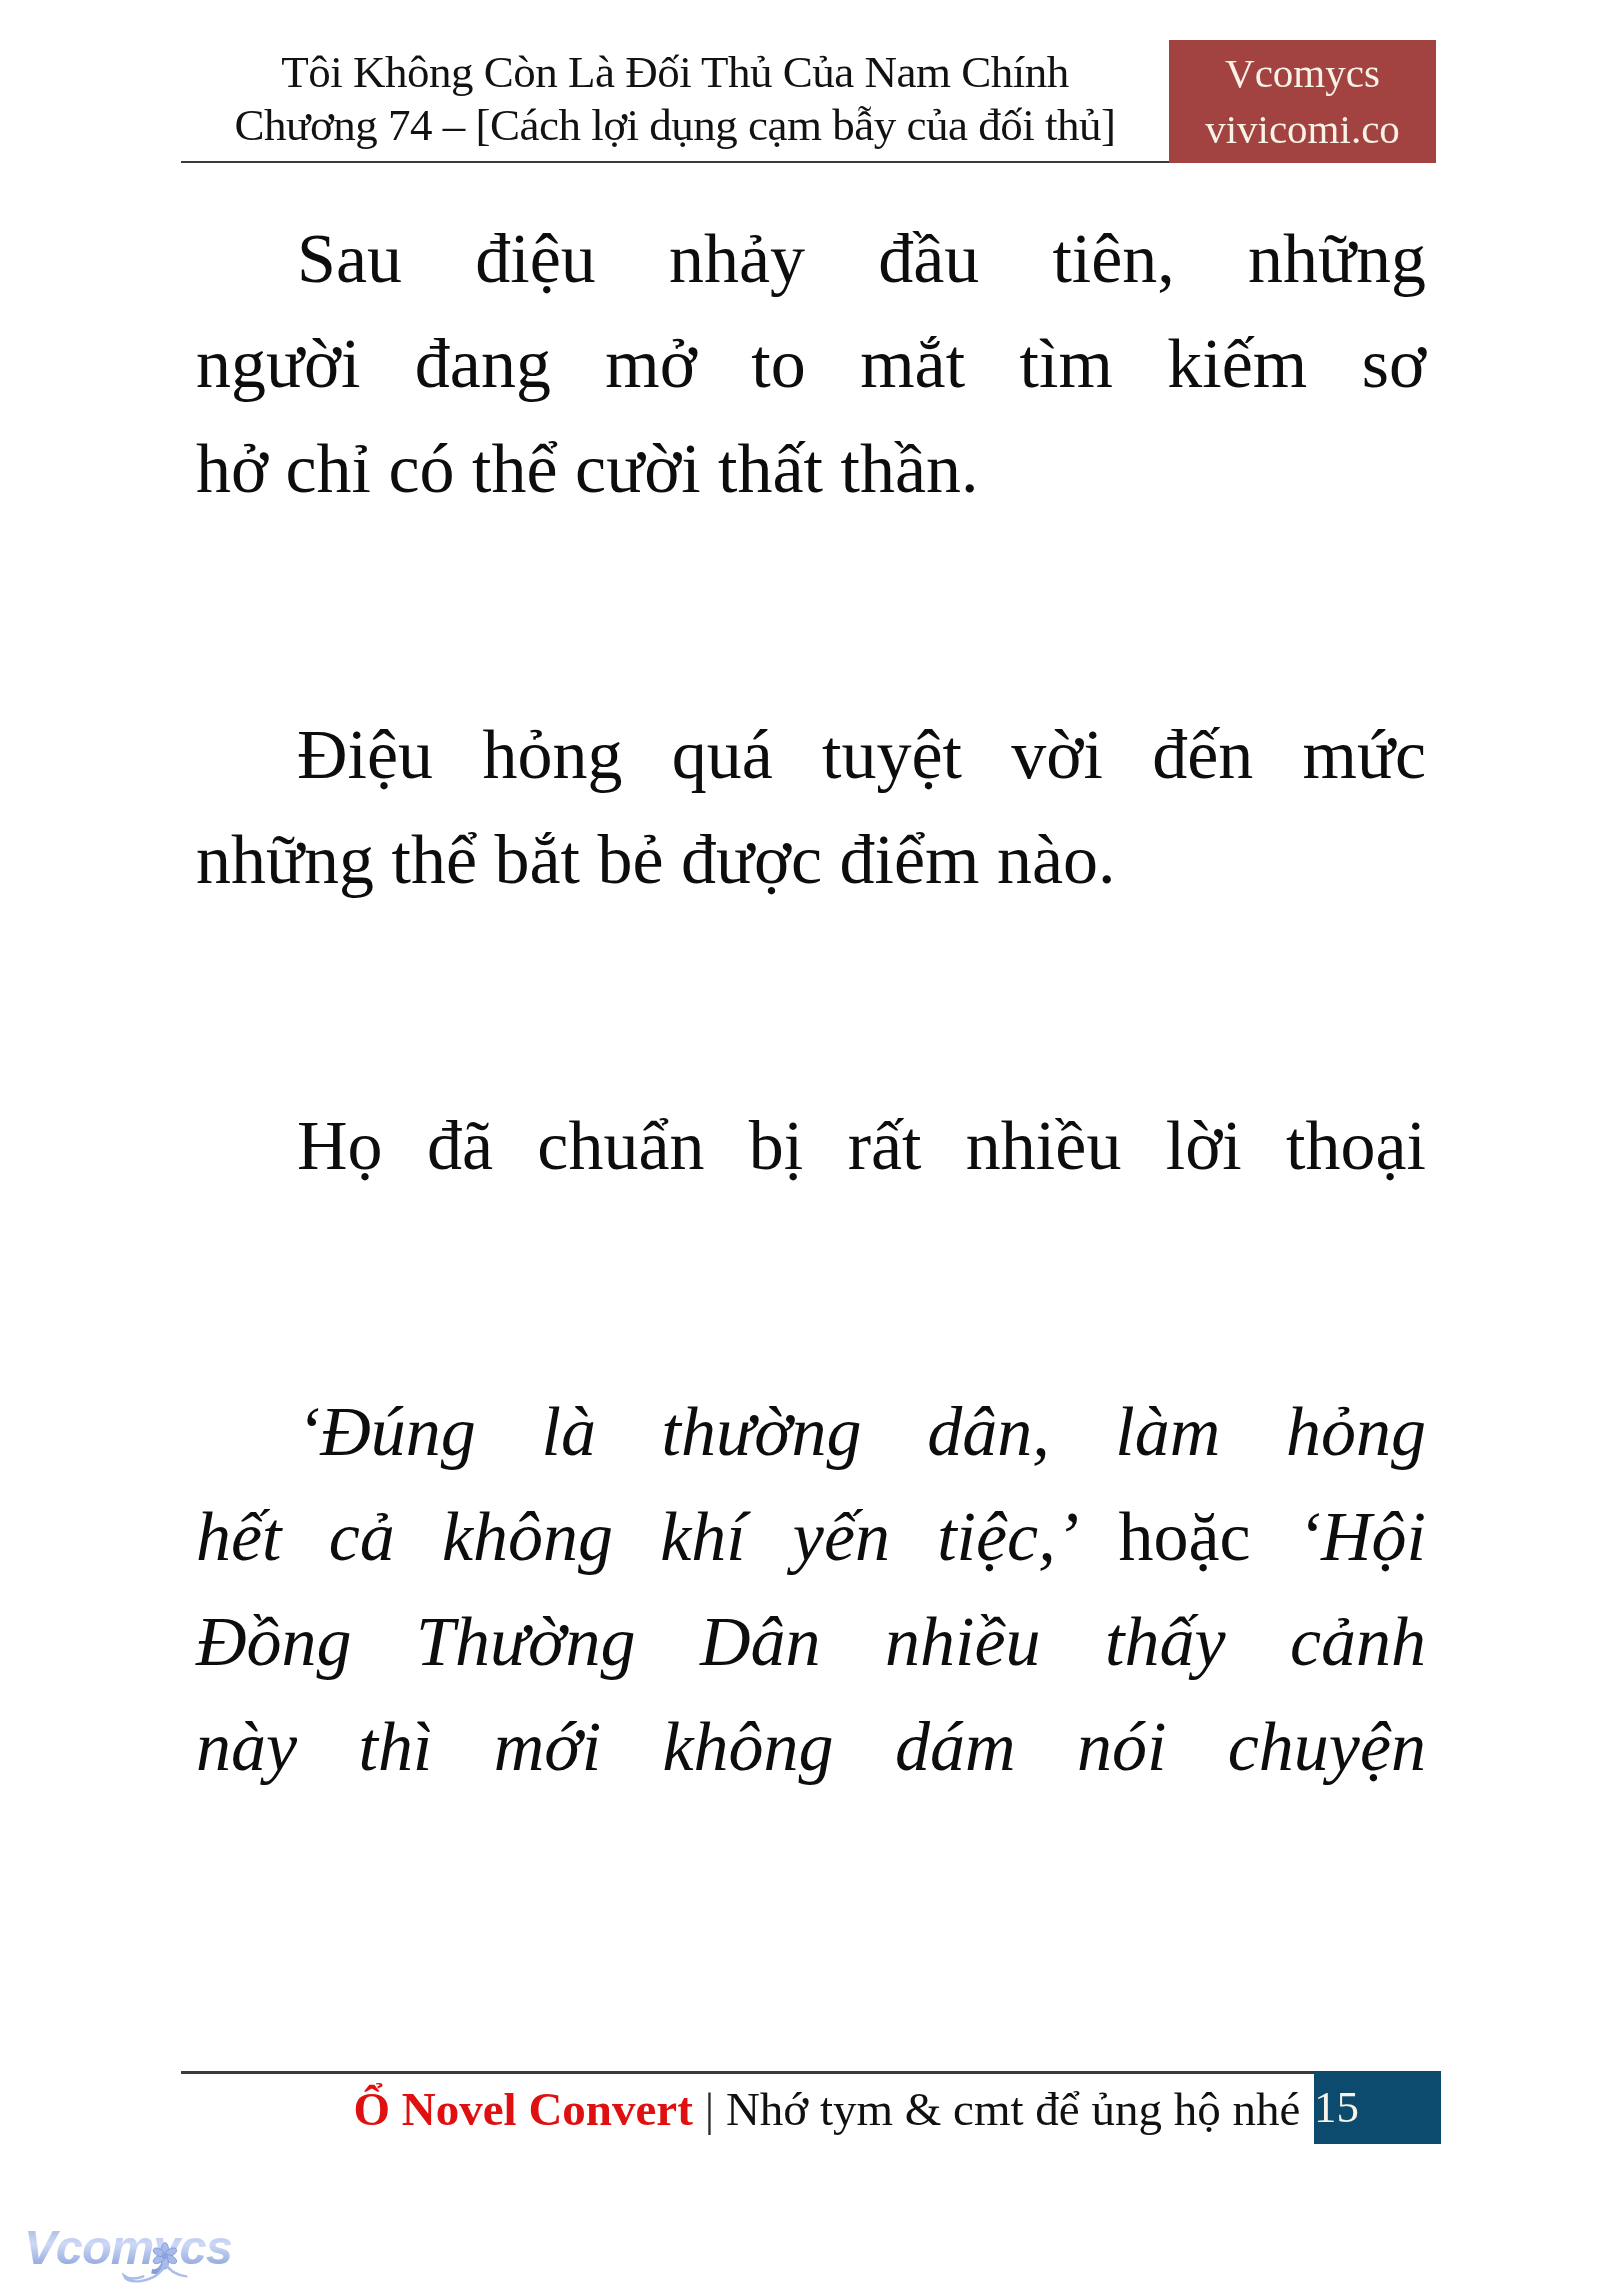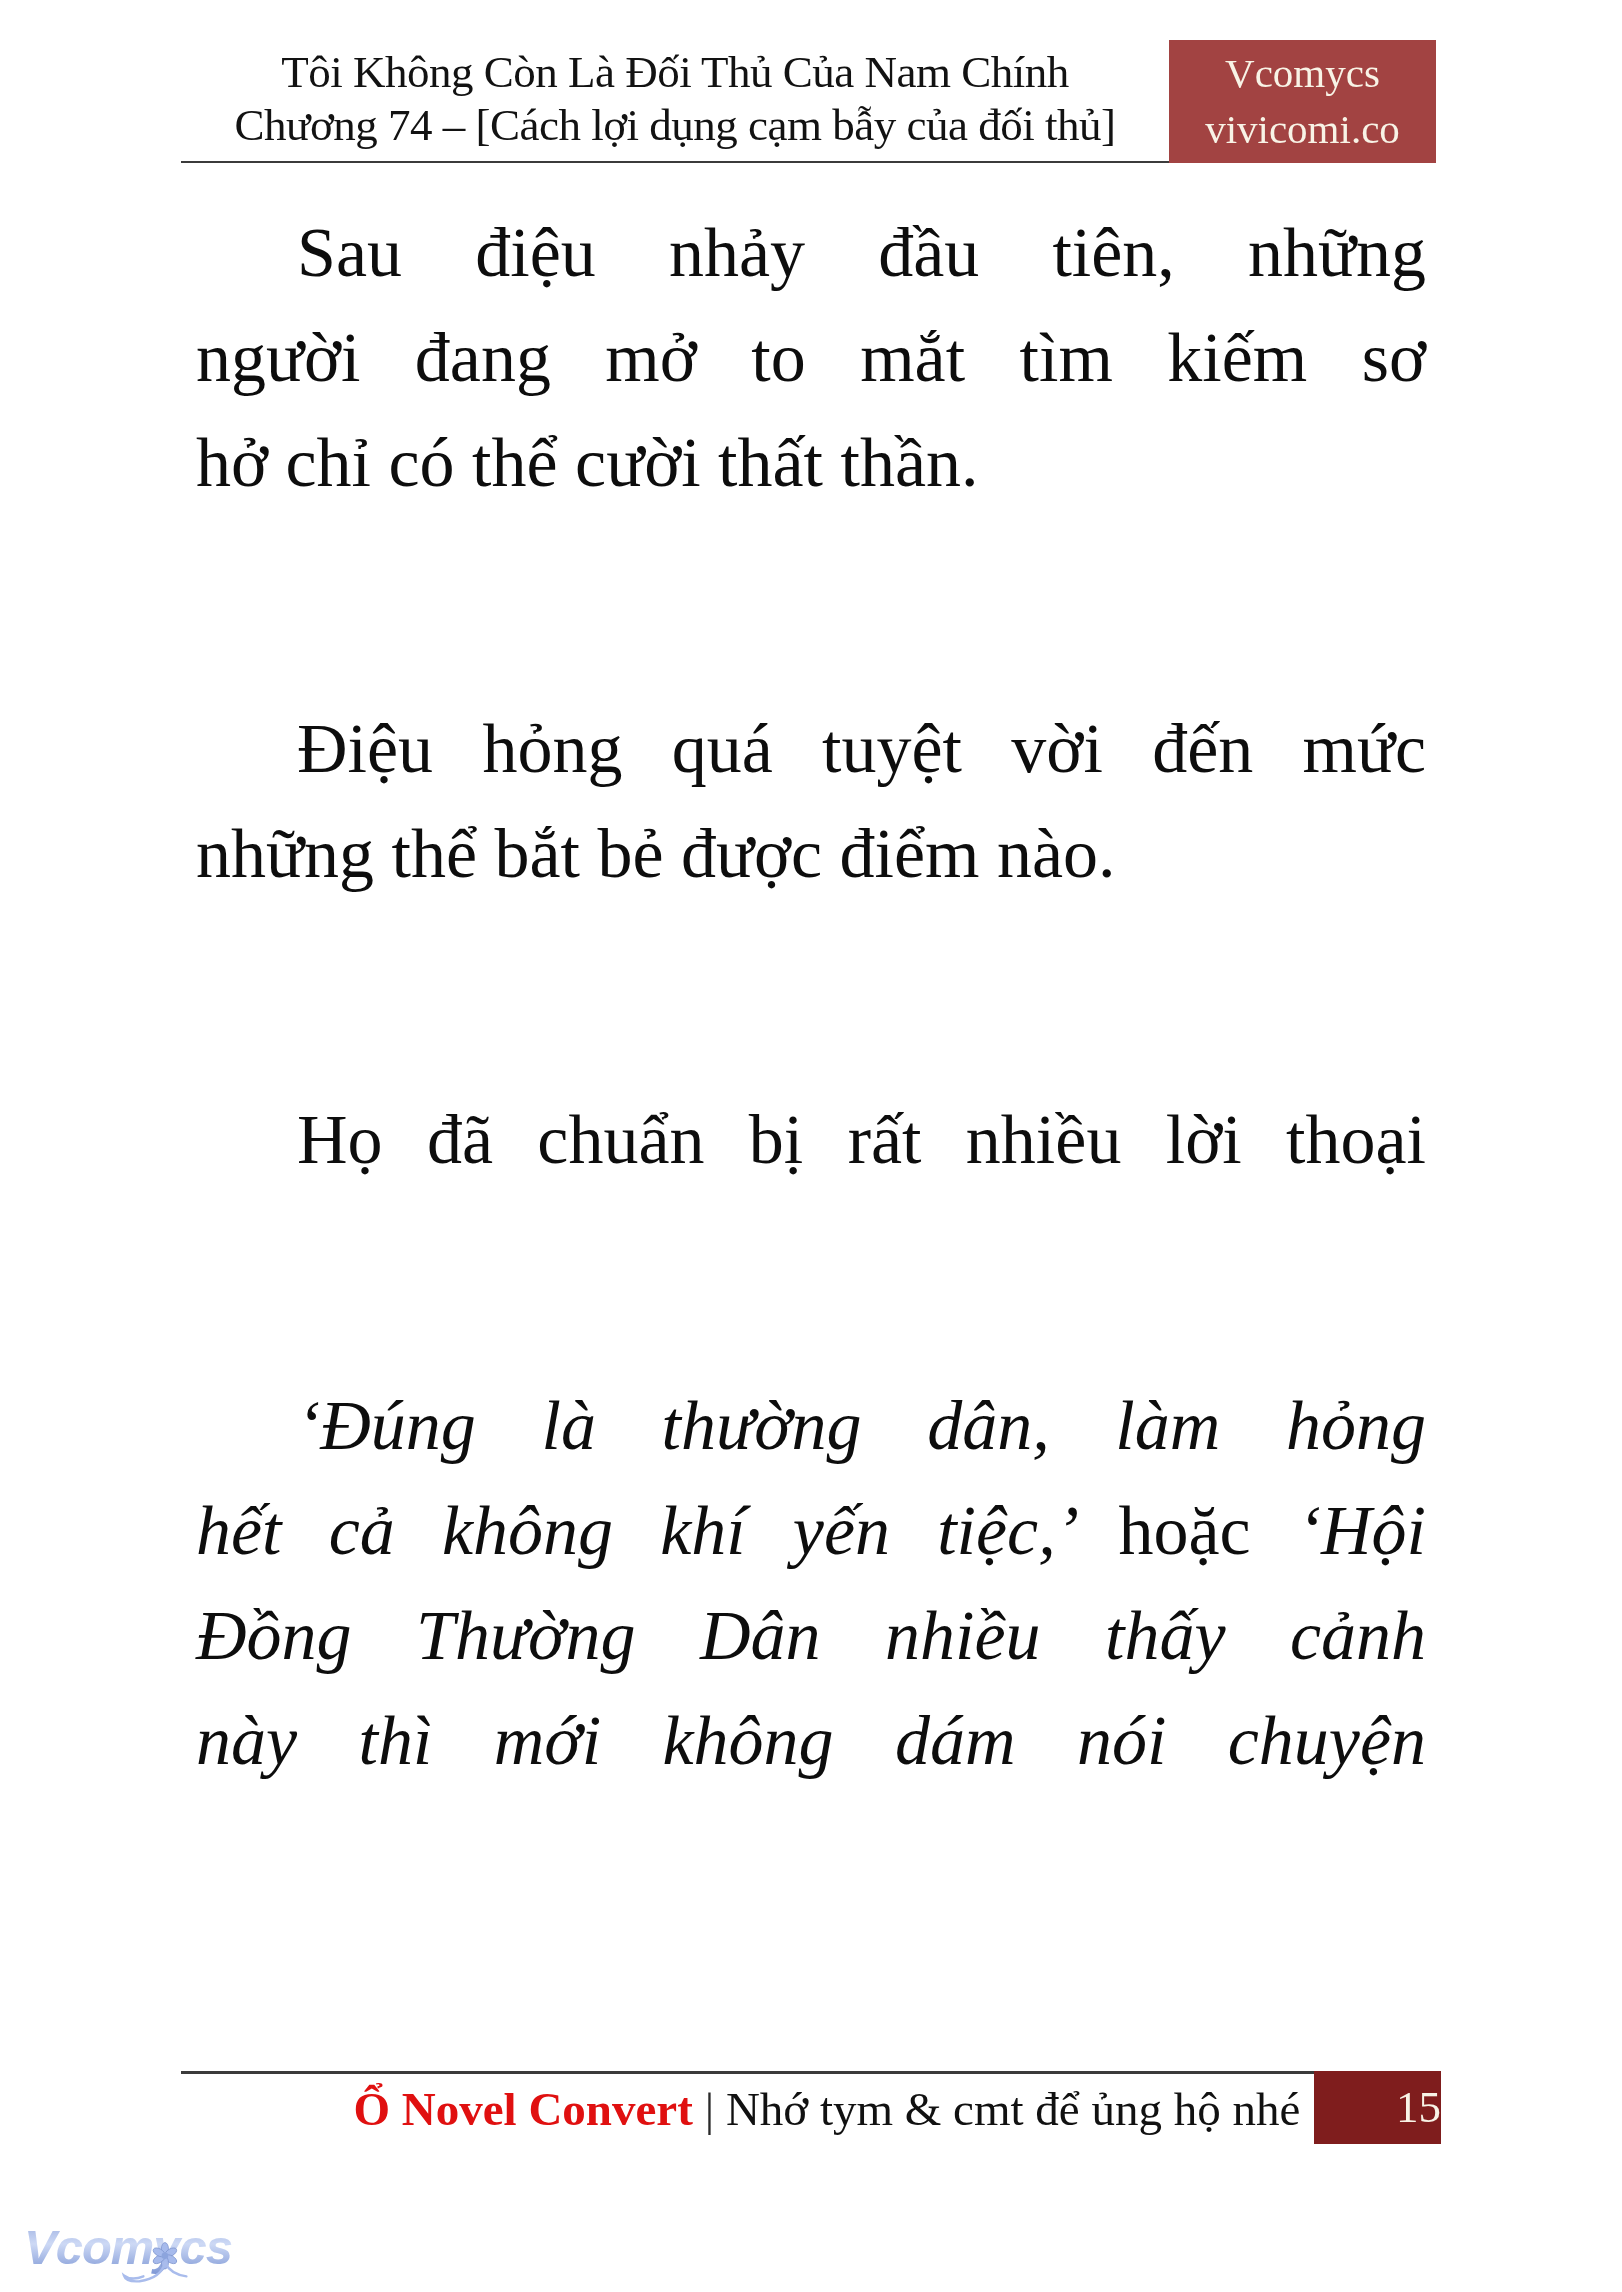--- a/index.html
+++ b/index.html
@@ -38,21 +38,21 @@
     text-align: center;
     font-size: 41px;
     line-height: 56px;
     padding-top: 4.9px;
     box-sizing: border-box;
     flex: none;
   }
 
   
   .content {
-    margin: 0 196px;
+    margin: 6px 196px;
     padding-top: 37px;
     font-size: 70px;
     line-height: 105px;
   }
   .para { margin: 0 0 181px 0; }
   .para:last-child { margin-bottom: 0; }
   .line { text-align: justify; text-align-last: justify; }
   .line.first { text-indent: 101px; }
   .line.endleft { text-align-last: left; }
   .para.italic .line { font-style: italic; }
@@ -76,25 +76,25 @@
     padding-top: 5.9px;
     padding-right: 13.7px;
     white-space: nowrap;
   }
   .credit-brand { color: #e01010; font-weight: bold; }
   .credit-sep { color: #2a2a2a; margin: 0 11.8px; font-weight: normal; }
   .credit-msg { color: #111111; margin-top: 41px; }
   .page-number-box {
     width: 127px;
     height: 73px;
-    background: #7f1d1d;
+    background: #0c4a6e;
     color: #f8f3e6;
     font-size: 45px;
     line-height: 73px;
-    text-align: right;
+    text-align: left;
     flex: none;
   }
 
   
   .watermark {
     position: absolute;
     left: 21.6px;
     top: 2201px;
     width: 235px;
     height: 90px;

